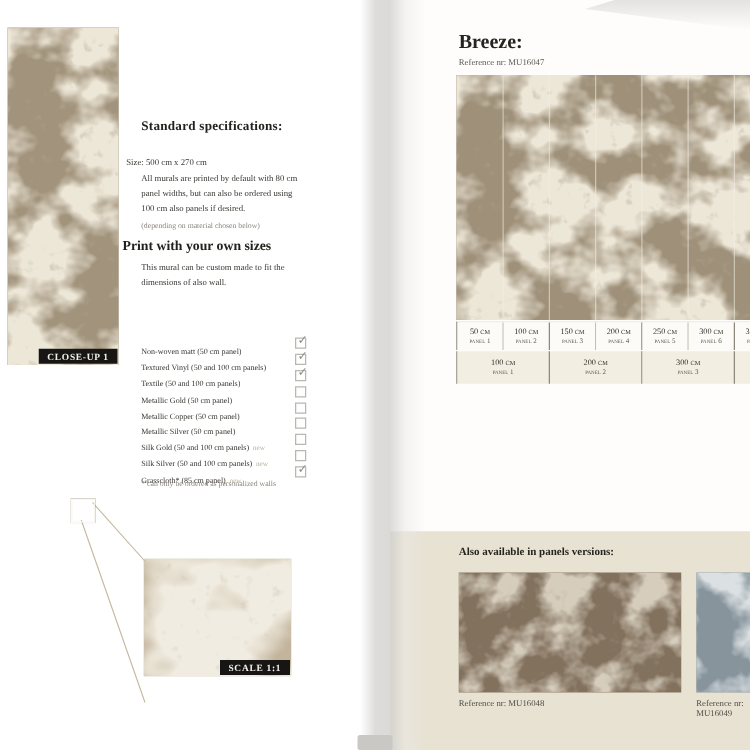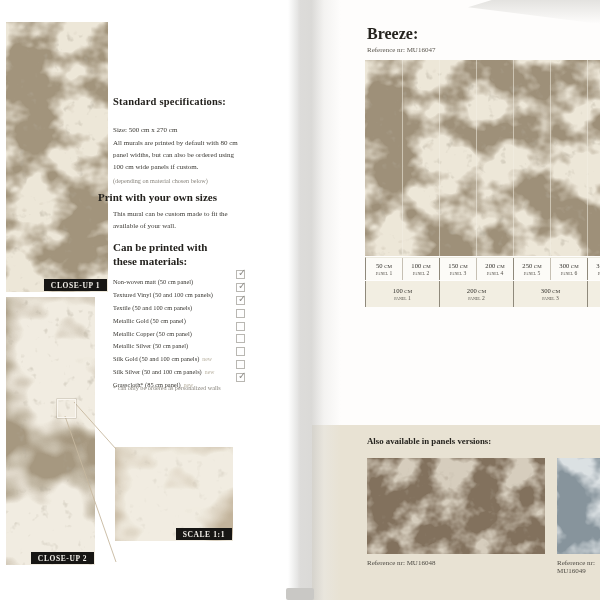--- a/index.html
+++ b/index.html
@@ -80,51 +80,40 @@
         <feTurbulence type="fractalNoise" baseFrequency="0.03 0.034" numOctaves="4" seed="19"></feTurbulence>
         <feColorMatrix type="matrix" values="0 0 0 0 0.67  0 0 0 0 0.61  0 0 0 0 0.51  0 0 0 4 -1.7"></feColorMatrix>
       </filter>
       <filter id="txBlue" x="-20%" y="-20%" width="140%" height="140%">
         <feTurbulence type="fractalNoise" baseFrequency="0.026 0.03" numOctaves="4" seed="33"></feTurbulence>
         <feColorMatrix type="matrix" values="0 0 0 0 0.71  0 0 0 0 0.75  0 0 0 0 0.77  0 0 0 4 -1.7"></feColorMatrix>
       </filter>
     </defs>
   </svg>
 
-  <div class="tex" id="closeup1" style="left:6px;top:22px;width:102px;height:270px;background:#a2947c;">
+  <div class="tex" id="closeup1" style="left:6px;top:22px;width:89px;height:270px;background:#a2947c;">
     <svg preserveAspectRatio="none">
         <rect width="100%" height="100%" filter="url(#txA)"></rect>
         <rect width="100%" height="100%" filter="url(#txFine)"></rect>
       </svg>
     <div class="img-label">CLOSE-UP 1</div>
   </div>
 
-  <div class="tex" id="closeup2" style="left:6px;top:297px;width:89px;height:268px;background:#a69880;">
-    <svg preserveAspectRatio="none">
-        <rect width="100%" height="100%" filter="url(#txScale)"></rect>
-        <rect width="100%" height="100%" filter="url(#txFine)"></rect>
-      </svg>
-    <div class="img-label">CLOSE-UP 2</div>
-  </div>
 
   <div class="abs h1" style="left:113px;top:96px;">Standard specifications:</div>
-  <div class="abs body-line" style="left:113px;top:127px;">Size: 500 cm x 270 cm</div>
+  <div class="abs body-line" style="left:101px;top:127px;">Size: 500 cm x 270 cm</div>
   <div class="abs body-line" style="left:113px;top:140px;">All murals are printed by default with 80 cm</div>
   <div class="abs body-line" style="left:113px;top:152px;">panel widths, but can also be ordered using</div>
-  <div class="abs body-line" style="left:113px;top:164px;">100 cm wide panels if custom.</div>
+  <div class="abs body-line" style="left:113px;top:164px;">100 cm also panels if desired.</div>
   <div class="abs note" style="left:113px;top:177px;">(depending on material chosen below)</div>
 
   <div class="abs h1b" style="left:98px;top:191px;">Print with your own sizes</div>
   <div class="abs body-line" style="left:113px;top:211px;">This mural can be custom made to fit the</div>
-  <div class="abs body-line" style="left:113px;top:223px;">available of your wall.</div>
-
-  <div class="abs h1b" style="left:113px;top:240px;line-height:14px;">
-    <span>Can be printed with</span><br>
-    <span>these materials:</span>
-  </div>
+  <div class="abs body-line" style="left:113px;top:223px;">dimensions of also wall.</div>
+
 
   <div class="abs" id="materials-list" style="left:113px;top:270px;">
       <div class="mat-row"><span class="mat-label">Non-woven matt  (50 cm panel)</span><span class="mat-box">
           <span class="mat-check">✓</span>
         </span></div>
       <div class="mat-row"><span class="mat-label">Textured Vinyl (50 and 100 cm panels)</span><span class="mat-box">
           <span class="mat-check">✓</span>
         </span></div>
       <div class="mat-row"><span class="mat-label">Textile (50 and 100 cm panels)</span><span class="mat-box">
           <span class="mat-check">✓</span>

